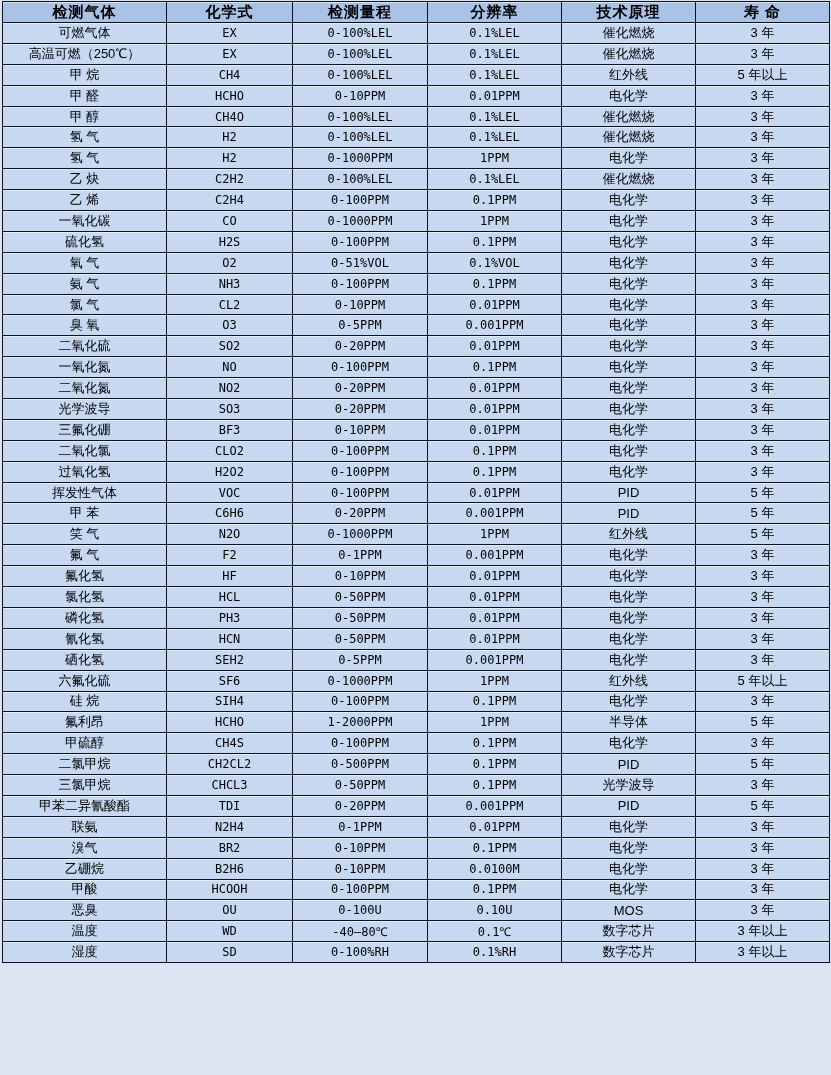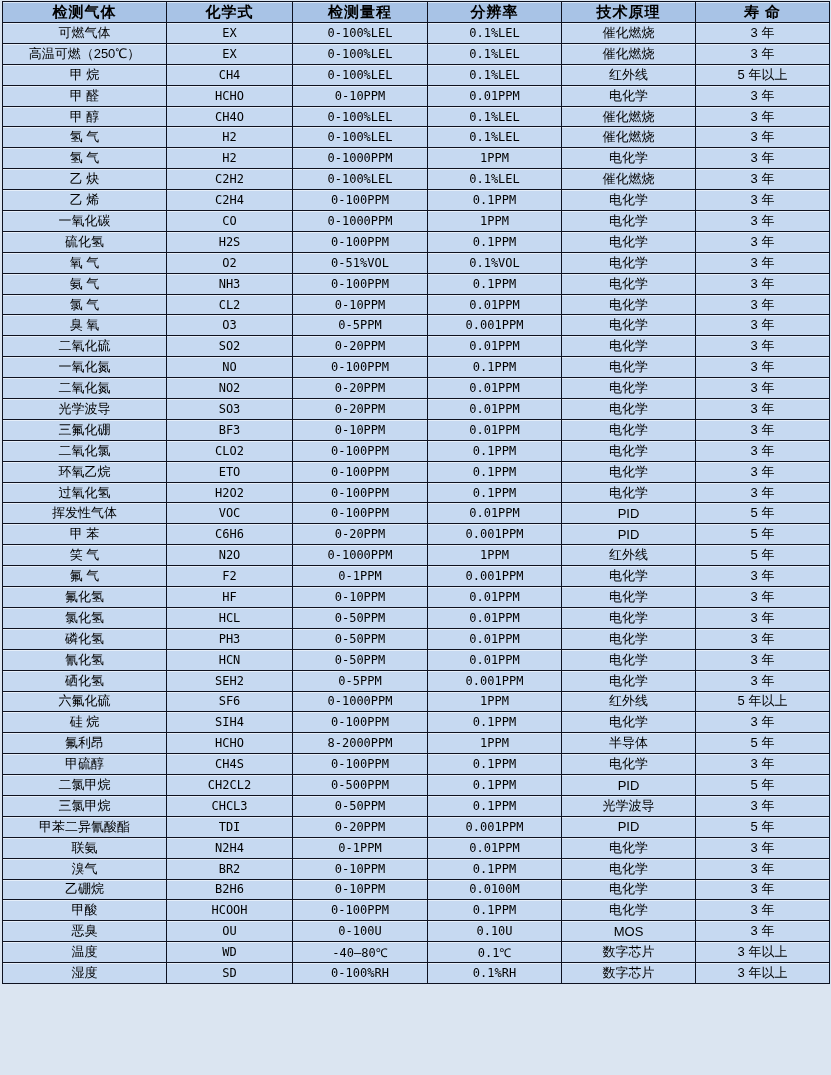--- a/index.html
+++ b/index.html
@@ -236,28 +236,20 @@
         </tr>
         <tr>
           <td>二氧化氯</td>
           <td class="mono">CLO2</td>
           <td class="mono">0-100PPM</td>
           <td class="mono">0.1PPM</td>
           <td>电化学</td>
           <td>3 年</td>
         </tr>
         <tr>
-          <td>环氧乙烷</td>
-          <td class="mono">ETO</td>
-          <td class="mono">0-100PPM</td>
-          <td class="mono">0.1PPM</td>
-          <td>电化学</td>
-          <td>3 年</td>
-        </tr>
-        <tr>
           <td>过氧化氢</td>
           <td class="mono">H2O2</td>
           <td class="mono">0-100PPM</td>
           <td class="mono">0.1PPM</td>
           <td>电化学</td>
           <td>3 年</td>
         </tr>
         <tr>
           <td>挥发性气体</td>
           <td class="mono">VOC</td>
@@ -342,21 +334,21 @@
           <td>硅 烷</td>
           <td class="mono">SIH4</td>
           <td class="mono">0-100PPM</td>
           <td class="mono">0.1PPM</td>
           <td>电化学</td>
           <td>3 年</td>
         </tr>
         <tr>
           <td>氟利昂</td>
           <td class="mono">HCHO</td>
-          <td class="mono">8-2000PPM</td>
+          <td class="mono">1-2000PPM</td>
           <td class="mono">1PPM</td>
           <td>半导体</td>
           <td>5 年</td>
         </tr>
         <tr>
           <td>甲硫醇</td>
           <td class="mono">CH4S</td>
           <td class="mono">0-100PPM</td>
           <td class="mono">0.1PPM</td>
           <td>电化学</td>

